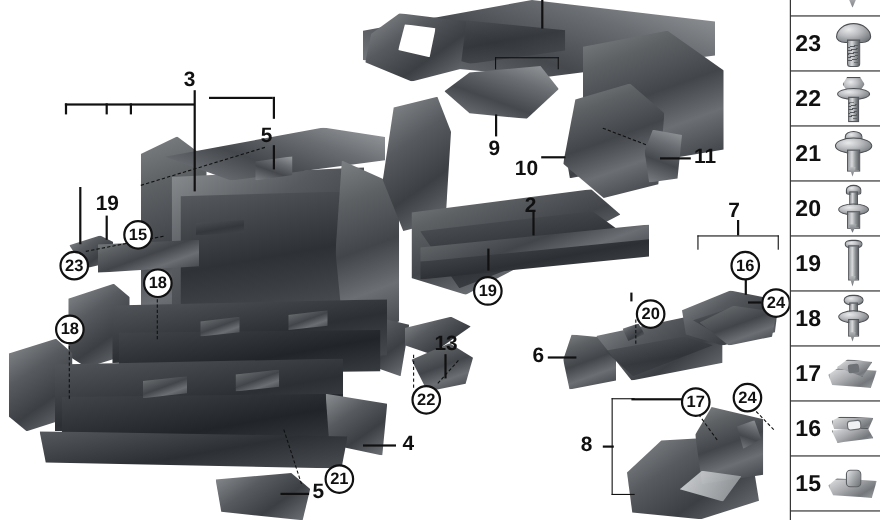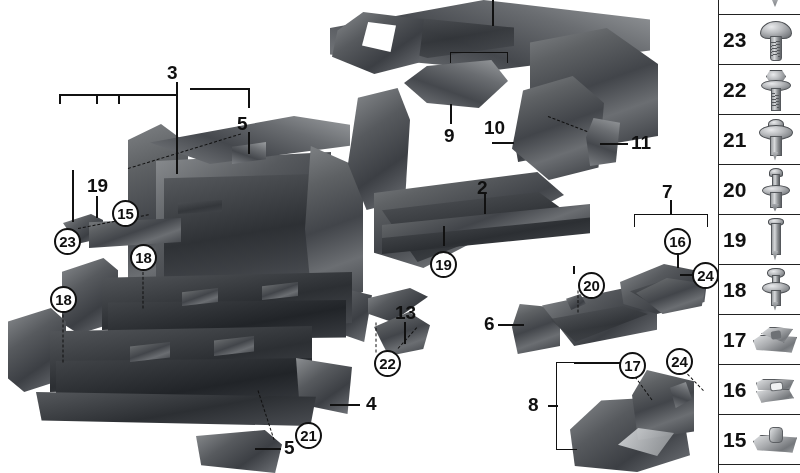--- a/index.html
+++ b/index.html
@@ -299,21 +299,21 @@
 
   <div>
     <div class="lbl lbl-plain" style="left:477px;top:178px;">2</div>
     <div class="lbl lbl-plain" style="left:167px;top:63px;">3</div>
     <div class="lbl lbl-plain" style="left:366px;top:394px;">4</div>
     <div class="lbl lbl-plain" style="left:284px;top:438px;">5</div>
     <div class="lbl lbl-plain" style="left:484px;top:314px;">6</div>
     <div class="lbl lbl-plain" style="left:662px;top:182px;">7</div>
     <div class="lbl lbl-plain" style="left:528px;top:395px;">8</div>
     <div class="lbl lbl-plain" style="left:444px;top:126px;">9</div>
-    <div class="lbl lbl-plain" style="left:468px;top:118px;margin-left:16px;">10</div>
+    <div class="lbl lbl-plain" style="left:468px;top:144px;">10</div>
     <div class="lbl lbl-plain" style="left:631px;top:133px;">11</div>
     <div class="lbl lbl-plain" style="left:87px;top:176px;">19</div>
     <div class="lbl lbl-plain" style="left:395px;top:303px;text-align:center;">13</div>
     <div class="lbl lbl-plain" style="left:237px;top:114px;">5</div>
 
     <div class="lbl lbl-circ" style="left:112px;top:200px;">15</div>
     <div class="lbl lbl-circ" style="left:664px;top:228px;">16</div>
     <div class="lbl lbl-circ" style="left:619px;top:352px;">17</div>
     <div class="lbl lbl-circ" style="left:130px;top:244px;">18</div>
     <div class="lbl lbl-circ" style="left:50px;top:286px;">18</div>

